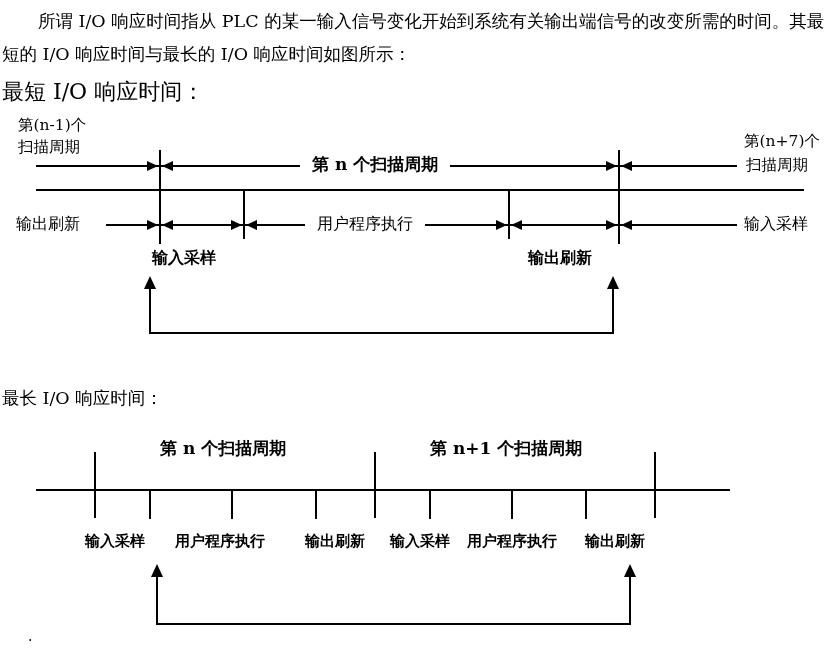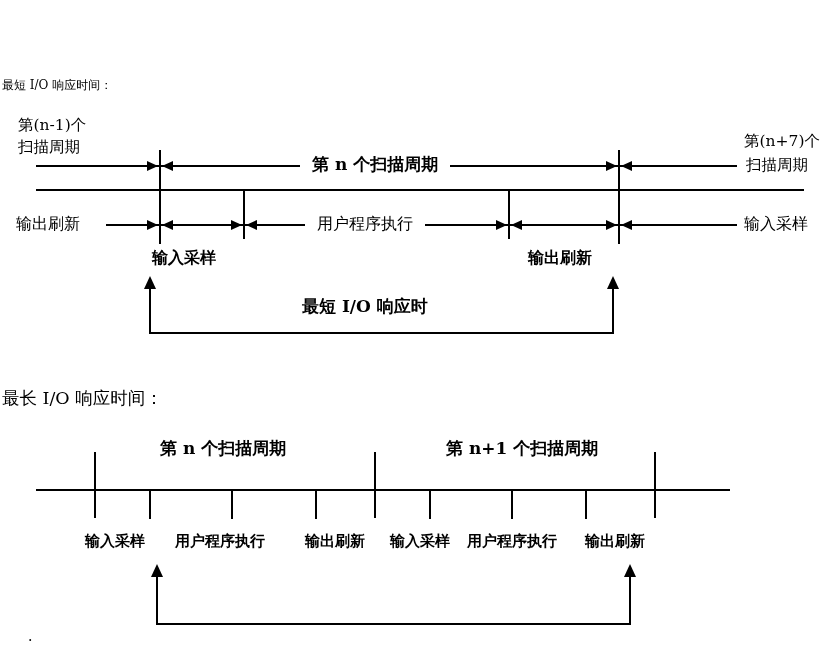--- a/index.html
+++ b/index.html
@@ -13,22 +13,23 @@
   .arr-l{position:absolute;width:0;height:0;border-top:5px solid transparent;border-bottom:5px solid transparent;border-right:11px solid #000;}
   .arr-up{position:absolute;width:0;height:0;border-left:6px solid transparent;border-right:6px solid transparent;border-bottom:13px solid #000;}
   .onln{background:#fff;padding:0 12px;}
   .b{font-weight:bold;}
 </style>
 </head>
 <body>
 
 <div class="page">
 
+  <div class="para" style="left:2px;top:5px;width:830px;font-size:17.5px;line-height:33px;text-indent:36px;">所谓 I/O 响应时间指从 PLC 的某一输入信号变化开始到系统有关输出端信号的改变所需的时间。其最短的 I/O 响应时间与最长的 I/O 响应时间如图所示：</div>
 
-  <div class="lbl" style="left:2px;top:78px;font-size:12px;">最短 I/O 响应时间：</div>
+  <div class="lbl" style="left:2px;top:78px;font-size:22px;">最短 I/O 响应时间：</div>
 
   <div style="position:absolute;left:0;top:110px;width:835px;height:255px;">
 
     <div class="lbl" style="left:18px;top:6px;font-size:15.5px;">第(n-1)个</div>
     <div class="lbl" style="left:18px;top:28px;font-size:15.5px;">扫描周期</div>
     <div class="lbl" style="left:744px;top:22px;font-size:15.5px;">第(n+7)个</div>
     <div class="lbl" style="left:746px;top:46px;font-size:15.5px;">扫描周期</div>
 
     <div class="hline" style="left:36px;top:55px;width:701px;"></div>
     <div class="arr-r" style="left:147px;top:51px;"></div>
@@ -58,29 +59,28 @@
     <div class="lbl" style="left:744px;top:104px;font-size:16px;">输入采样</div>
 
     <div class="lbl b" style="left:152px;top:138px;font-size:16px;">输入采样</div>
     <div class="lbl b" style="left:528px;top:138px;font-size:16px;">输出刷新</div>
 
     <div class="arr-up" style="left:144px;top:166px;"></div>
     <div class="vline" style="left:149px;top:178px;height:46px;"></div>
     <div class="hline" style="left:149px;top:222px;width:465px;"></div>
     <div class="vline" style="left:612px;top:178px;height:46px;"></div>
     <div class="arr-up" style="left:607px;top:166px;"></div>
-    <div class="lbl b" style="left:302px;top:186px;font-size:17px;">最短 I/O 响应时</div>
   </div>
 
   <div class="lbl" style="left:2px;top:388px;font-size:17.5px;text-align:right;">最长 I/O 响应时间：</div>
 
   <div style="position:absolute;left:0;top:430px;width:835px;height:227px;">
 
     <div class="lbl b" style="left:160px;top:8px;font-size:17px;">第 n 个扫描周期</div>
-    <div class="lbl b" style="left:446px;top:8px;font-size:17px;">第 n+1 个扫描周期</div>
+    <div class="lbl b" style="left:430px;top:8px;font-size:17px;">第 n+1 个扫描周期</div>
 
     <div class="hline" style="left:36px;top:59px;width:694px;"></div>
     <div class="vline" style="left:94px;top:22px;height:66px;"></div>
     <div class="vline" style="left:374px;top:22px;height:66px;"></div>
     <div class="vline" style="left:654px;top:22px;height:66px;"></div>
     <div class="vline" style="left:149px;top:59px;height:30px;"></div>
     <div class="vline" style="left:231px;top:59px;height:30px;"></div>
     <div class="vline" style="left:315px;top:59px;height:30px;"></div>
     <div class="vline" style="left:429px;top:59px;height:30px;"></div>
     <div class="vline" style="left:511px;top:59px;height:30px;"></div>

